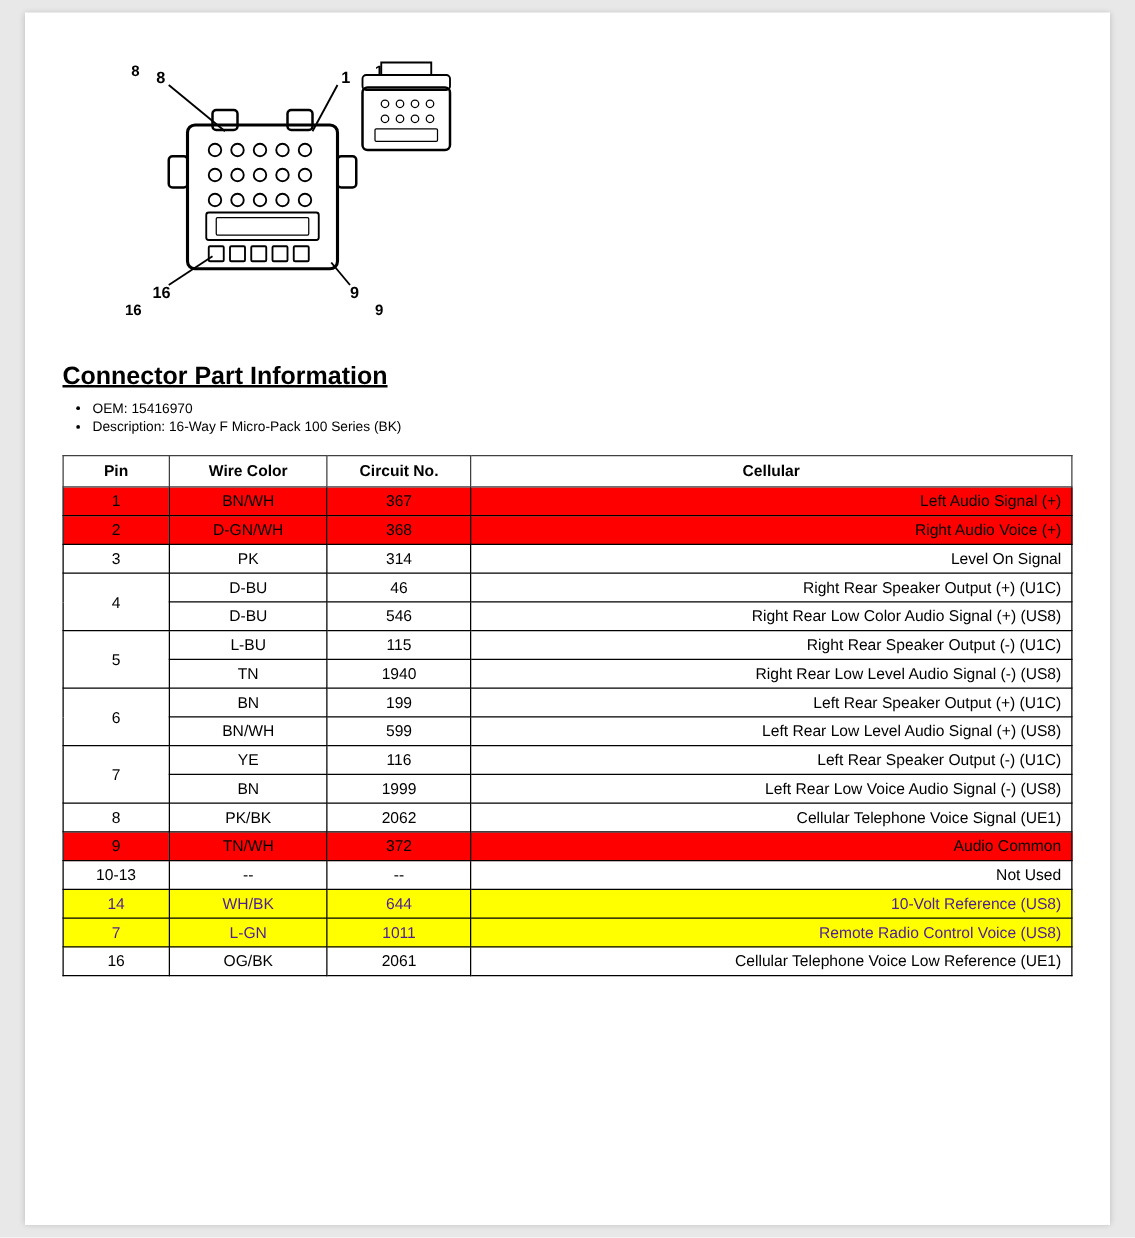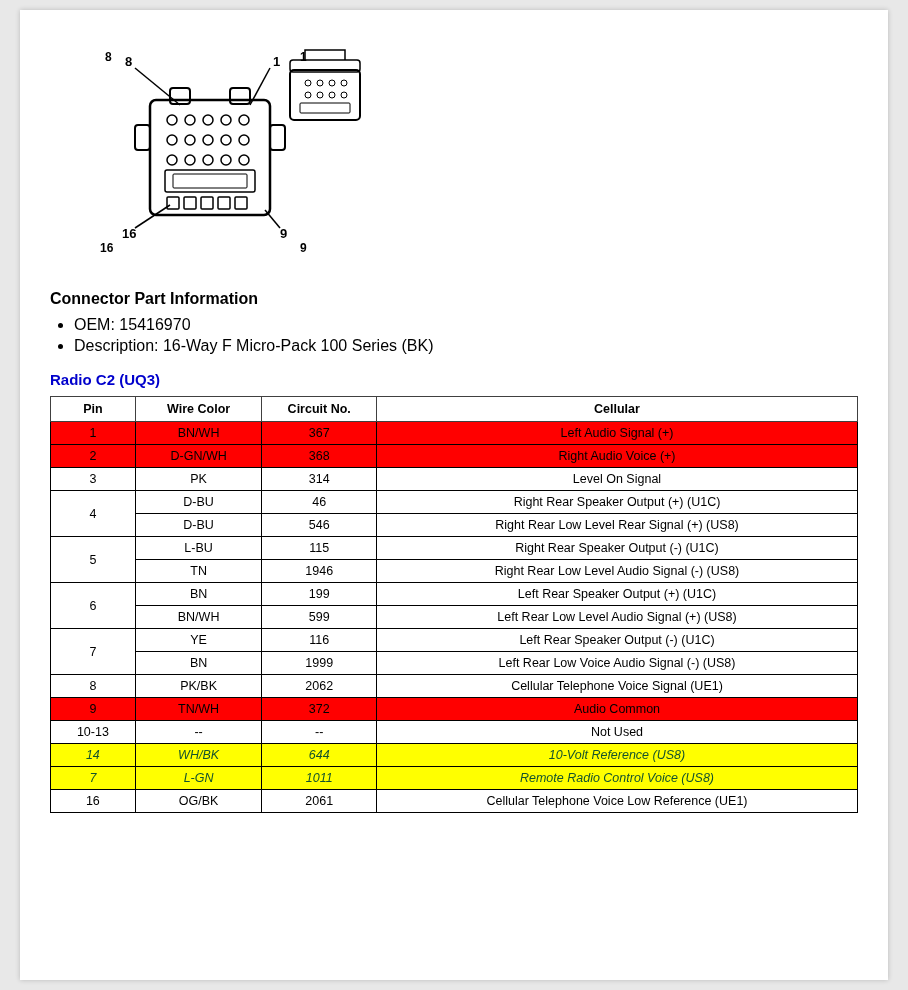--- a/index.html
+++ b/index.html
@@ -37,28 +37,29 @@
     .connector-svg {
       width: 260px;
       height: 200px;
       margin-left: 30px;
       margin-top: 10px;
     }
     .connector-info {
       margin-bottom: 16px;
     }
     .connector-info h2 {
-      font-size: 16px;
+      font-size: 20px;
       font-weight: bold;
       margin-bottom: 8px;
+      text-decoration: underline;
     }
     .connector-info ul {
       list-style: disc;
       padding-left: 24px;
-      font-size: 16px;
+      font-size: 11px;
     }
     .connector-info ul li {
       margin-bottom: 3px;
     }
     .section-title {
       color: #0000cc;
       font-size: 15px;
       font-weight: bold;
       margin-bottom: 8px;
     }
@@ -74,30 +75,29 @@
       padding: 5px 1px;
       text-align: center;
     }
     td {
       border: 1px solid #000;
       padding: 4px 8px;
       text-align: center;
       background: #ffffff;
     }
     td.func {
-      text-align: center;
+      text-align: right;
     }
     tr.red-row td {
       background: #ff0000;
       color: #000;
     }
     tr.yellow-row td {
       background: #ffff00;
-      color: #14532d;
-      font-style: italic;
+      color: #4c1d95;
     }
     tr.white-row td {
       background: #ffffff;
     }
     .label-arrow {
       position: absolute;
       font-size: 12px;
       font-weight: bold;
     }
   </style>
@@ -189,21 +189,20 @@
   </div>
 
   <div class="connector-info">
     <h2>Connector Part Information</h2>
     <ul>
       <li>OEM: 15416970</li>
       <li>Description: 16-Way F Micro-Pack 100 Series (BK)</li>
     </ul>
   </div>
 
-  <div class="section-title">Radio C2 (UQ3)</div>
 
   <table>
     <thead>
       <tr>
         <th>Pin</th>
         <th>Wire Color</th>
         <th>Circuit No.</th>
         <th>Cellular</th>
       </tr>
     </thead>
@@ -228,31 +227,31 @@
         </tr>
         <tr class="white-row">
           <td rowspan="2">4</td>
           <td>D-BU</td>
           <td>46</td>
           <td class="func">Right Rear Speaker Output (+) (U1C)</td>
         </tr>
         <tr class="white-row">
           <td>D-BU</td>
           <td>546</td>
-          <td class="func">Right Rear Low Level Rear Signal (+) (US8)</td>
+          <td class="func">Right Rear Low Color Audio Signal (+) (US8)</td>
         </tr>
         <tr class="white-row">
           <td rowspan="2">5</td>
           <td>L-BU</td>
           <td>115</td>
           <td class="func">Right Rear Speaker Output (-) (U1C)</td>
         </tr>
         <tr class="white-row">
           <td>TN</td>
-          <td>1946</td>
+          <td>1940</td>
           <td class="func">Right Rear Low Level Audio Signal (-) (US8)</td>
         </tr>
         <tr class="white-row">
           <td rowspan="2">6</td>
           <td>BN</td>
           <td>199</td>
           <td class="func">Left Rear Speaker Output (+) (U1C)</td>
         </tr>
         <tr class="white-row">
           <td>BN/WH</td>

